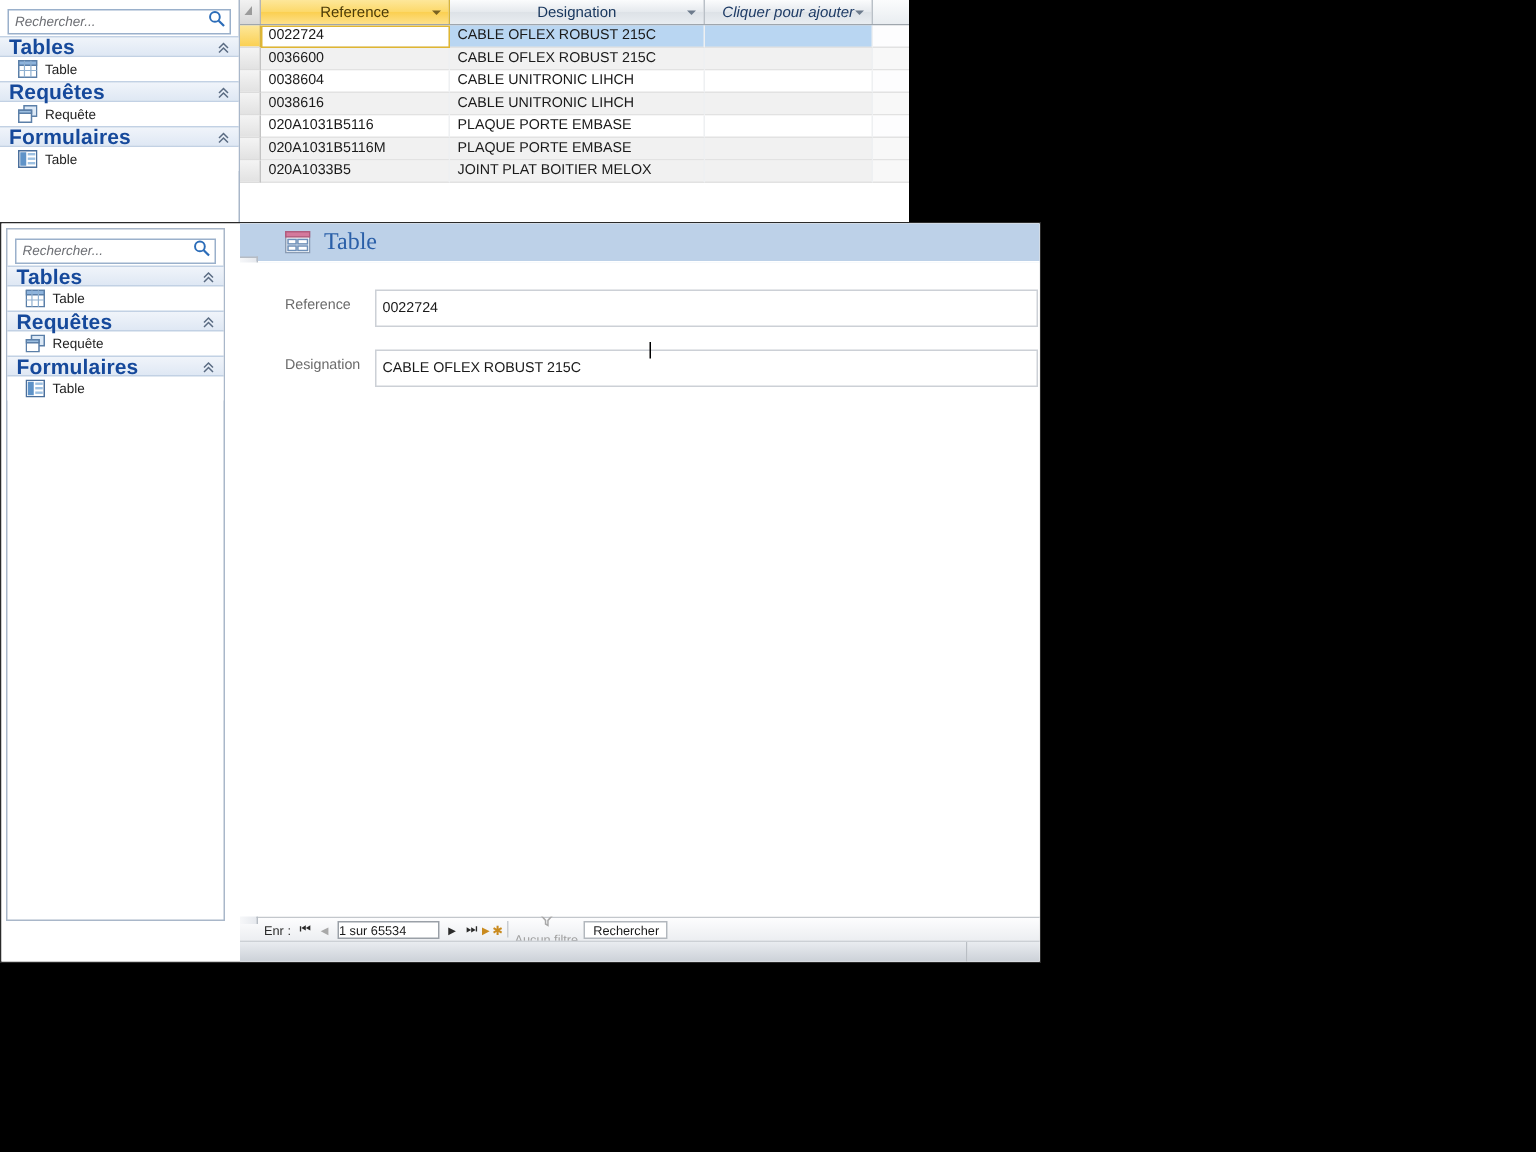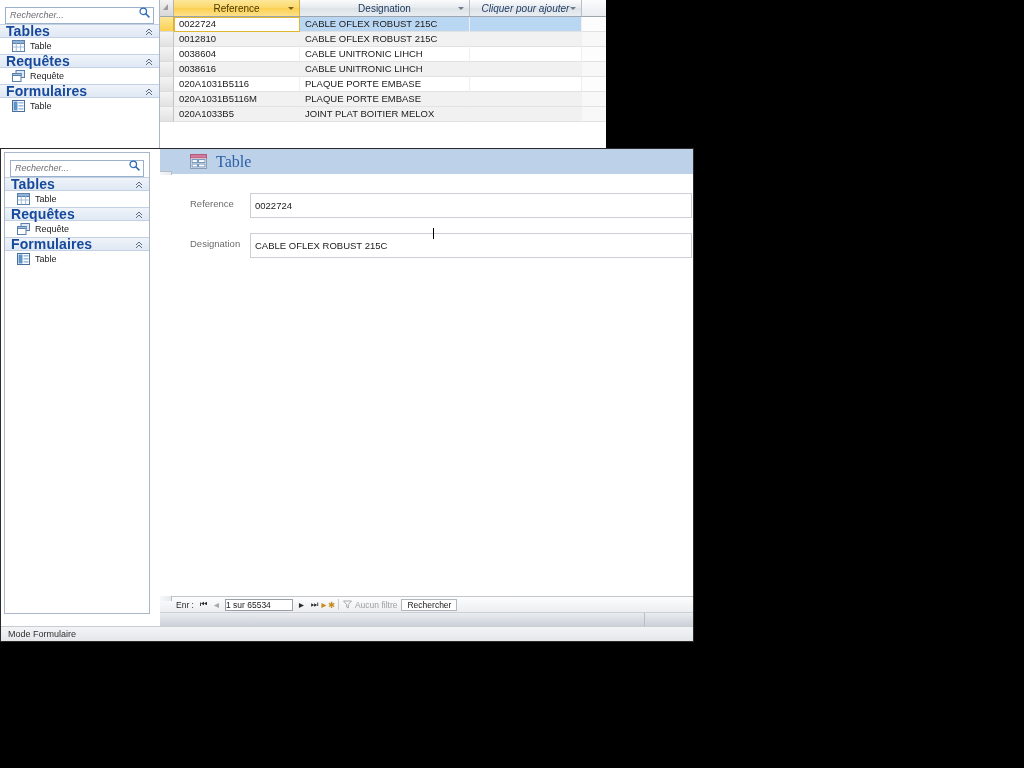--- a/index.html
+++ b/index.html
@@ -260,21 +260,21 @@
   .recnav .recbox {
     border: 1px solid #9aa0a7;
     background: #ffffff;
     height: 12px; min-width: 68px;
     font-size: 8.5px; color: #1a1a1a;
     display: flex; align-items: center;
     padding: 0 0;
     margin: 0 2px;
   }
   .recnav .sep { width: 1px; height: 11px; background: #c9cdd2; margin: 0 4px; }
-  .recnav .filter { color: #a0a0a0; display: flex; align-items: center; gap: 3px; }
+  .recnav .filter { color: #a0a0a0; display: flex; align-items: center; gap: 3px; flex-direction: column; }
   .recnav .searchbox {
     border: 1px solid #b2b7bd; background: #ffffff;
     height: 12px; padding: 4px 5px;
     display: flex; align-items: center;
     font-size: 8.5px; color: #1a1a1a;
     margin-left: 4px;
   }
 
   .fg-hscroll {
     height: 14px; flex: none;
@@ -385,21 +385,21 @@
       <div id="ds-rows">
           <div class="ds-row current">
             <div class="ds-rowsel"></div>
             <div class="ds-cell c0">0022724</div>
             <div class="ds-cell c1">CABLE OFLEX ROBUST 215C</div>
             <div class="ds-cell c2"></div>
             <div class="ds-tail"></div>
           </div>
           <div class="ds-row alt">
             <div class="ds-rowsel"></div>
-            <div class="ds-cell c0">0012810</div>
+            <div class="ds-cell c0">0036600</div>
             <div class="ds-cell c1">CABLE OFLEX ROBUST 215C</div>
             <div class="ds-cell c2"></div>
             <div class="ds-tail"></div>
           </div>
           <div class="ds-row">
             <div class="ds-rowsel"></div>
             <div class="ds-cell c0">0038604</div>
             <div class="ds-cell c1">CABLE UNITRONIC LIHCH</div>
             <div class="ds-cell c2"></div>
             <div class="ds-tail"></div>
@@ -547,18 +547,15 @@
             <span class="searchbox">Rechercher</span>
           </div>
 
           <div class="fg-hscroll">
             <div class="seg1"></div>
             <div class="seg2"></div>
           </div>
         </div>
       </div>
 
-      <div class="fg-status">
-        <span>Mode Formulaire</span>
-      </div>
     </div>
   </div>
 </div>
 
 </body></html>

